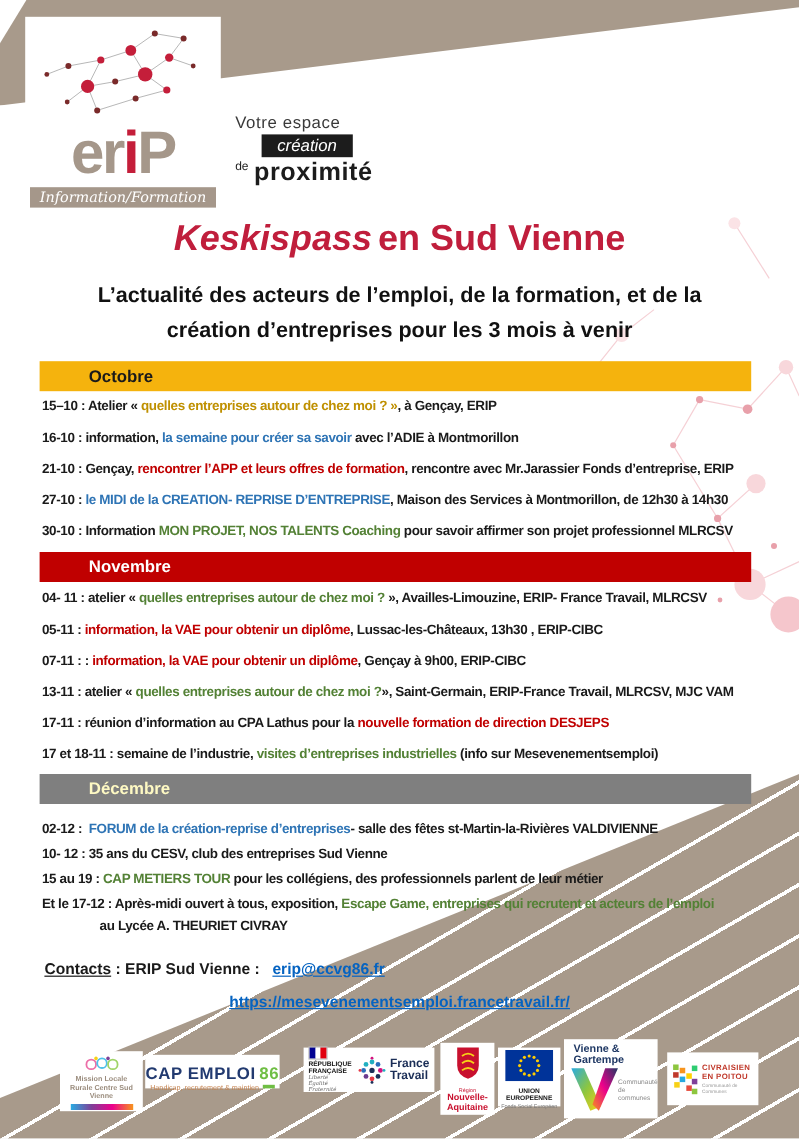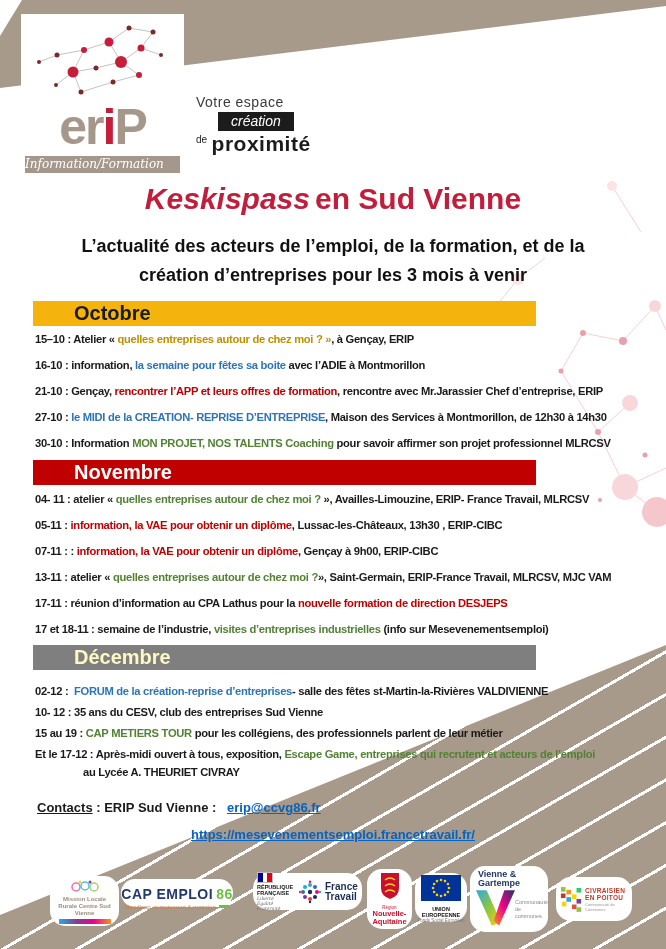--- a/index.html
+++ b/index.html
@@ -15,55 +15,55 @@
   .watermark{position:absolute;left:0;top:0;z-index:1;pointer-events:none;}
 
   
   .erip-logo{position:absolute;left:21px;top:14px;width:163px;height:161px;background:#ffffff;z-index:3;}
   .erip-net{position:absolute;left:0;top:4px;}
   .erip-word{position:absolute;left:0;top:84px;width:163px;text-align:center;
              font-size:50px;font-weight:700;color:#A5978A;line-height:58px;letter-spacing:-2px;}
   .erip-word .red{color:#C41E3A;}
   .erip-tagline{position:absolute;left:4px;bottom:2px;width:155px;height:17px;background:#A5978A;
              color:#fff;font-family:"DejaVu Serif",serif;font-style:italic;font-size:12px;
-             line-height:17px;}
+             line-height:17px;text-align:center;}
 
   
   .espace{position:absolute;left:188px;top:92px;width:152px;height:76px;background:#ffffff;z-index:3;padding:2px 0 0 8px;}
   .esp1{font-size:14px;color:#3a3a3a;letter-spacing:0.5px;}
   .esp2{display:inline-block;margin:2px 0 0 22px;background:#1c1c1c;color:#fff;font-style:italic;
         font-size:14px;padding:1px 13px 2px 13px;}
   .esp3{margin-top:1px;}
   .esp3 .de{font-size:10px;color:#1c1c1c;vertical-align:8px;}
   .esp3 .prox{font-size:21px;font-weight:700;color:#1c1c1c;letter-spacing:0.5px;}
 
   
   .title{position:absolute;left:0;right:0;top:182px;text-align:center;z-index:3;
          font-size:30px;font-weight:700;color:#C01E3C;}
   .title .t-it{font-style:italic;padding-right:5px;}
   .subtitle{position:absolute;left:0;right:0;top:232px;text-align:center;z-index:3;
          font-size:18px;font-weight:700;color:#111;line-height:29px;white-space:nowrap;}
 
   
-  .month-bar{position:absolute;left:33px;width:503px;height:25px;line-height:25px;
-         padding-left:41px;box-sizing:border-box;font-size:20px;font-weight:700;z-index:4;}
+  .month-bar{position:absolute;left:33px;width:593px;height:25px;line-height:25px;
+         padding-left:41px;box-sizing:border-box;font-size:14px;font-weight:700;z-index:4;}
   .event-line{position:absolute;left:35px;white-space:nowrap;font-size:11.2px;font-weight:700;
          letter-spacing:-0.3px;line-height:18px;z-index:5;}
   .event-line .indent{padding-left:48px;}
 
   
   .contacts{position:absolute;left:37px;top:800px;font-size:13px;font-weight:700;color:#1a1a1a;z-index:5;}
   .contacts .u{text-decoration:underline;}
   .contacts a,.site-link a{color:#0563C1;text-decoration:underline;font-weight:700;}
   .contacts a{margin-left:7px;}
   .site-link{position:absolute;left:0;right:0;top:827px;text-align:center;font-size:13px;z-index:5;}
 
   
   .footer{position:absolute;left:0;top:862px;width:666px;height:87px;z-index:6;}
-  .logo-box{position:absolute;background:#ffffff;border-radius:15px;}
+  .logo-box{position:absolute;background:#ffffff;}
   .ml{left:50px;top:14px;width:69px;height:50px;text-align:center;}
   .ml-icon{margin-top:3px;height:13px;}
   .ml-txt{font-size:6px;font-weight:700;color:#9b8d7e;line-height:7px;}
   .ml-band{margin:2px auto 0 auto;width:52px;height:5px;
            background:linear-gradient(90deg,#29ABE2,#7F3F98,#EC008C,#F7941D);}
   .ce{left:121px;top:17px;width:112px;height:28px;text-align:center;}
   .ce-name{font-size:14px;font-weight:700;color:#223A70;letter-spacing:0.5px;margin-top:7px;}
   .ce-name .n86{color:#6FBE44;margin-left:3px;}
   .ce-sub{font-size:6px;color:#C4824F;margin-top:2px;}
   .ce-dash{display:inline-block;width:10px;height:3px;background:#6FBE44;vertical-align:1px;margin-left:3px;}
@@ -157,22 +157,22 @@
   <div class="title"><span class="t-it">Keskispass</span><span>en Sud Vienne</span></div>
 
   <div class="subtitle">
     <div>L’actualité des acteurs de l’emploi, de la formation, et de la</div>
     <div>création d’entreprises pour les 3 mois à venir</div>
   </div>
 
   <div id="sections">
       <div class="month-bar" style="top: 301px; background: rgb(245, 179, 13); color: rgb(26, 26, 26);">Octobre</div>
       <div class="event-line" style="top: 330px;"><span style="color: rgb(26, 26, 26);">15–10 : Atelier « </span><span style="color: rgb(191, 144, 0);">quelles entreprises autour de chez moi ? »</span><span style="color: rgb(26, 26, 26);">, à Gençay, ERIP</span></div>
-      <div class="event-line" style="top: 356px;"><span style="color: rgb(26, 26, 26);">16-10 : information, </span><span style="color: rgb(46, 116, 181);">la semaine pour fêtes sa boite</span><span style="color: rgb(26, 26, 26);"> avec l’ADIE à Montmorillon</span></div>
-      <div class="event-line" style="top: 382px;"><span style="color: rgb(26, 26, 26);">21-10 : Gençay, </span><span style="color: rgb(192, 0, 0);">rencontrer l’APP et leurs offres de formation</span><span style="color: rgb(26, 26, 26);">, rencontre avec Mr.Jarassier Chef d’entreprise, ERIP</span></div>
+      <div class="event-line" style="top: 356px;"><span style="color: rgb(26, 26, 26);">16-10 : information, </span><span style="color: rgb(46, 116, 181);">la semaine pour créer sa savoir</span><span style="color: rgb(26, 26, 26);"> avec l’ADIE à Montmorillon</span></div>
+      <div class="event-line" style="top: 382px;"><span style="color: rgb(26, 26, 26);">21-10 : Gençay, </span><span style="color: rgb(192, 0, 0);">rencontrer l’APP et leurs offres de formation</span><span style="color: rgb(26, 26, 26);">, rencontre avec Mr.Jarassier Fonds d’entreprise, ERIP</span></div>
       <div class="event-line" style="top: 408px;"><span style="color: rgb(26, 26, 26);">27-10 : </span><span style="color: rgb(46, 116, 181);">le MIDI de la CREATION- REPRISE D’ENTREPRISE</span><span style="color: rgb(26, 26, 26);">, Maison des Services à Montmorillon, de 12h30 à 14h30</span></div>
       <div class="event-line" style="top: 434px;"><span style="color: rgb(26, 26, 26); margin-top: 11px;">30-10 : Information </span><span style="color: rgb(83, 129, 53);">MON PROJET, NOS TALENTS Coaching</span><span style="color: rgb(26, 26, 26);"> pour savoir affirmer son projet professionnel MLRCSV</span></div>
       <div class="month-bar" style="top: 460px; background: rgb(192, 0, 0); color: rgb(255, 255, 255);">Novembre</div>
       <div class="event-line" style="top: 490px;"><span style="color: rgb(26, 26, 26);">04- 11 : atelier « </span><span style="color: rgb(83, 129, 53);">quelles entreprises autour de chez moi ?</span><span style="color: rgb(26, 26, 26);"> », Availles-Limouzine, ERIP- France Travail, MLRCSV</span></div>
       <div class="event-line" style="top: 516px;"><span style="color: rgb(26, 26, 26);">05-11 : </span><span style="color: rgb(192, 0, 0);">information, la VAE pour obtenir un diplôme</span><span style="color: rgb(26, 26, 26);">, Lussac-les-Châteaux, 13h30 , ERIP-CIBC</span></div>
       <div class="event-line" style="top: 542px;"><span style="color: rgb(26, 26, 26);">07-11 : : </span><span style="color: rgb(192, 0, 0);">information, la VAE pour obtenir un diplôme</span><span style="color: rgb(26, 26, 26);">, Gençay à 9h00, ERIP-CIBC</span></div>
       <div class="event-line" style="top: 568px;"><span style="color: rgb(26, 26, 26);">13-11 : atelier « </span><span style="color: rgb(83, 129, 53);">quelles entreprises autour de chez moi ?</span><span style="color: rgb(26, 26, 26);">», Saint-Germain, ERIP-France Travail, MLRCSV, MJC VAM</span></div>
       <div class="event-line" style="top: 594px;"><span style="color: rgb(26, 26, 26);">17-11 : réunion d’information au CPA Lathus pour la </span><span style="color: rgb(192, 0, 0);">nouvelle formation de direction DESJEPS</span></div>
       <div class="event-line" style="top: 620px;"><span style="color: rgb(26, 26, 26);">17 et 18-11 : semaine de l’industrie, </span><span style="color: rgb(83, 129, 53);">visites d’entreprises industrielles</span><span style="color: rgb(26, 26, 26);"> (info sur Mesevenementsemploi)</span></div>
       <div class="month-bar" style="top: 645px; background: rgb(127, 127, 127); color: #fef9c3;">Décembre</div>

